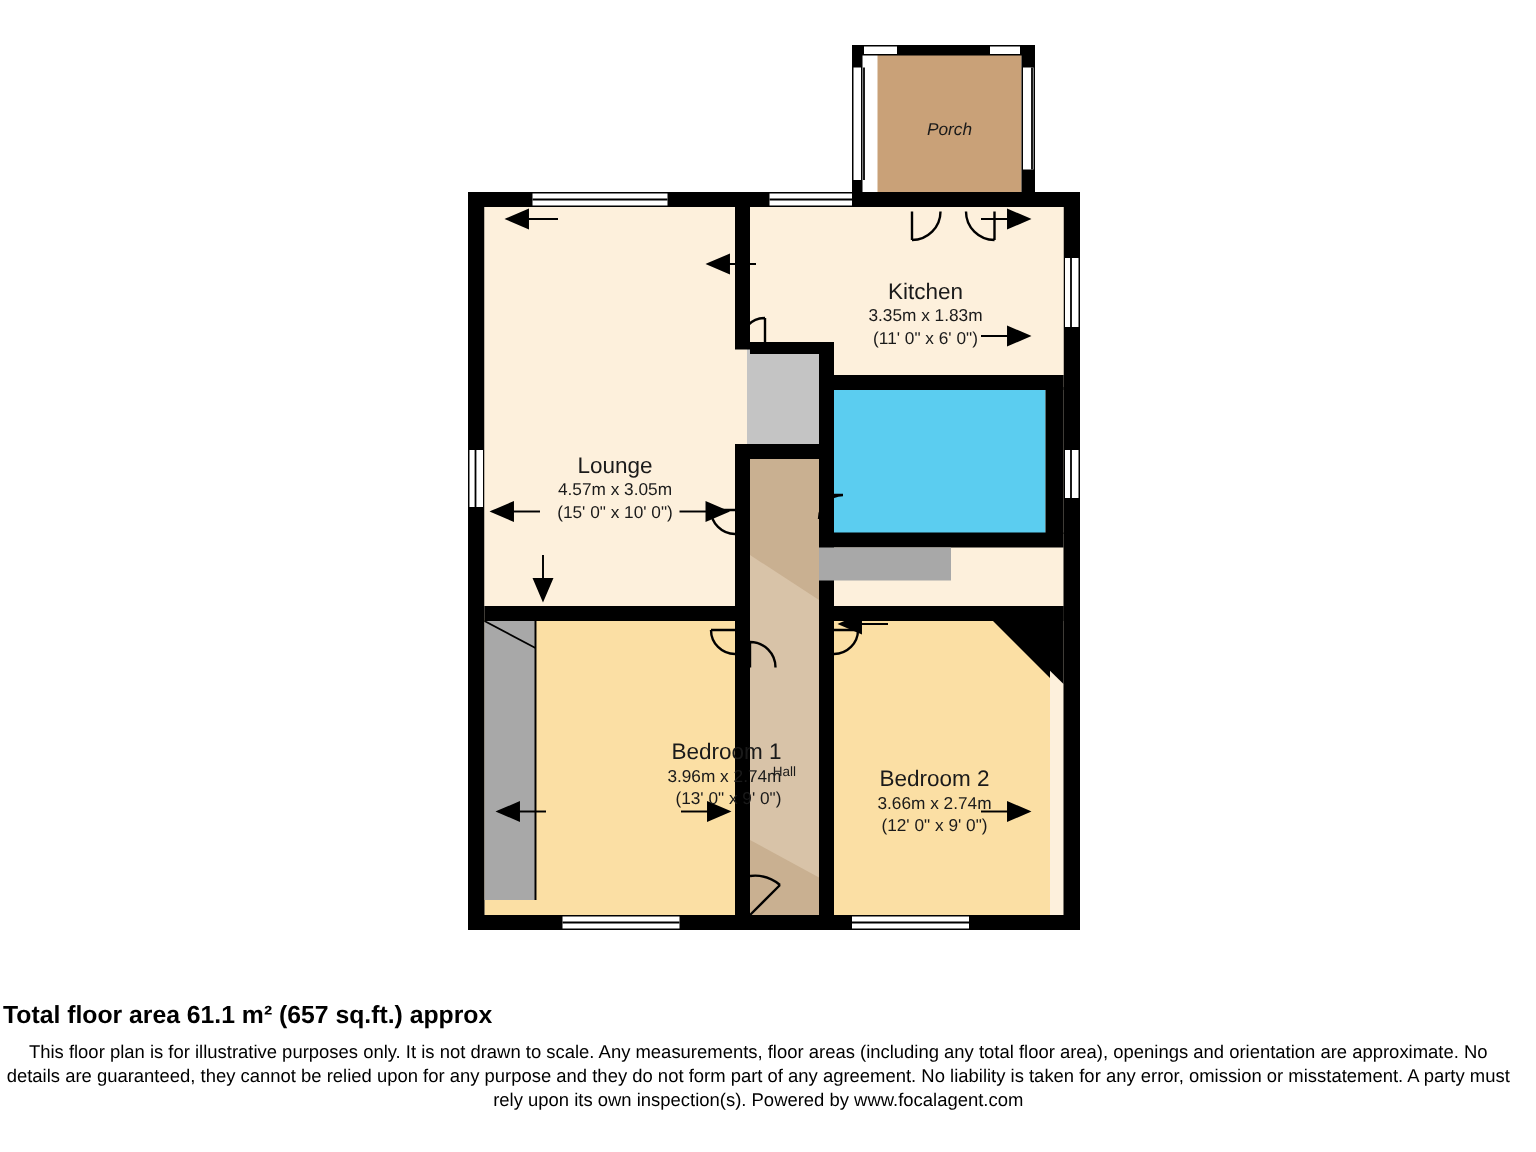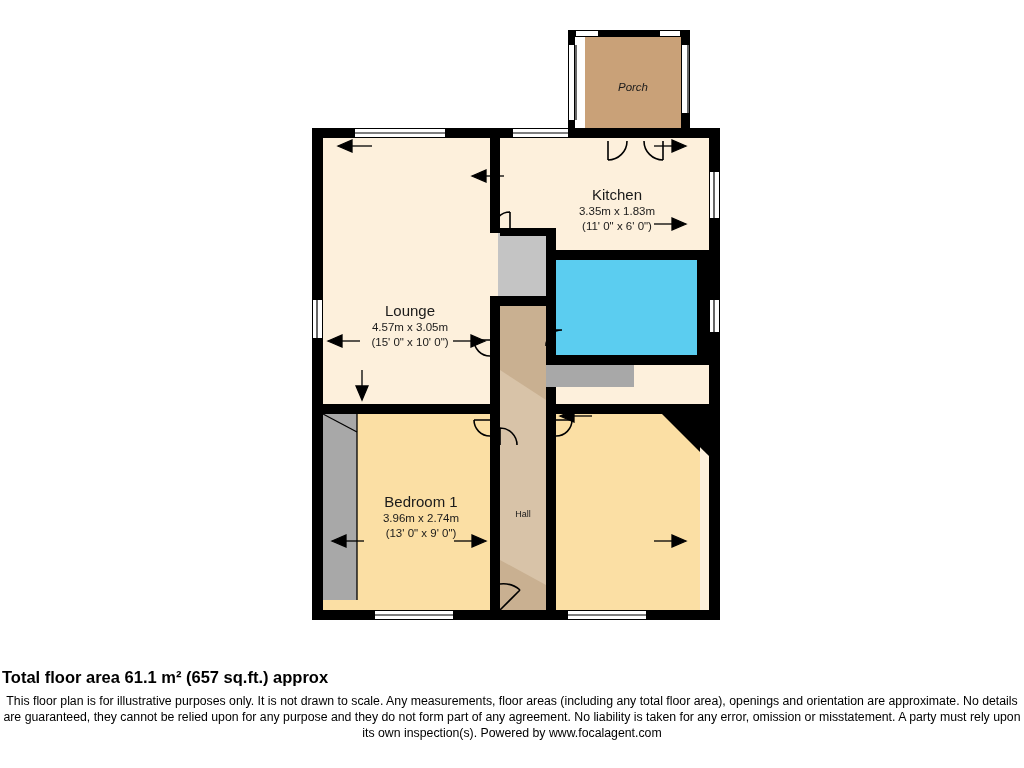--- a/index.html
+++ b/index.html
@@ -59,21 +59,21 @@
     font-weight: bold;
     padding-left: 2px;
     padding-top: 8px;
     color: #000;
   }
   #disclaimer {
     font-size: 12.3px;
     line-height: 1.32;
     text-align: center;
     color: #000;
-    padding: 6px 2px 0 2px;
+    padding: 6px 15px 0 2px;
   }
 </style>
 </head>
 <body>
 
 <div id="plan">
   <svg width="1024" height="660" viewBox="0 0 1024 660" xmlns="http://www.w3.org/2000/svg">
 
     <g>
       <rect x="585" y="36" width="96" height="103" fill="#c9a178"></rect>
@@ -218,26 +218,31 @@
     <span class="dim">(11' 0" x 6' 0")</span>
   </div>
 
 
   <div class="room-label" style="left:310px; top:301px; width:200px;">
     <span class="name">Lounge</span>
     <span class="dim">4.57m x 3.05m</span>
     <span class="dim">(15' 0" x 10' 0")</span>
   </div>
 
-  <div class="room-label" style="left:321px; top:492px; width:200px;">
+  <div class="room-label" style="left:321px; top:492px; width:200px;text-align:right;">
     <span class="name">Bedroom 1</span>
     <span class="dim">3.96m x 2.74m</span>
     <span class="dim">(13' 0" x 9' 0")</span>
   </div>
 
+  <div class="room-label" style="left:523px; top:510px; width:200px;">
+    <span class="name">Bedroom 2</span>
+    <span class="dim">3.66m x 2.74m</span>
+    <span class="dim">(12' 0" x 9' 0")</span>
+  </div>
 
   <div class="room-label hall" style="left:498px; top:479px; width:50px;">
     <span class="name">Hall</span>
   </div>
 </div>
 
 <div id="footer">
   <div id="total-area">Total floor area 61.1 m² (657 sq.ft.) approx</div>
   <div id="disclaimer">This floor plan is for illustrative purposes only. It is not drawn to scale. Any measurements, floor areas (including any total floor area), openings and orientation are approximate. No details are guaranteed, they cannot be relied upon for any purpose and they do not form part of any agreement. No liability is taken for any error, omission or misstatement. A party must rely upon its own inspection(s). Powered by www.focalagent.com</div>
 </div>

